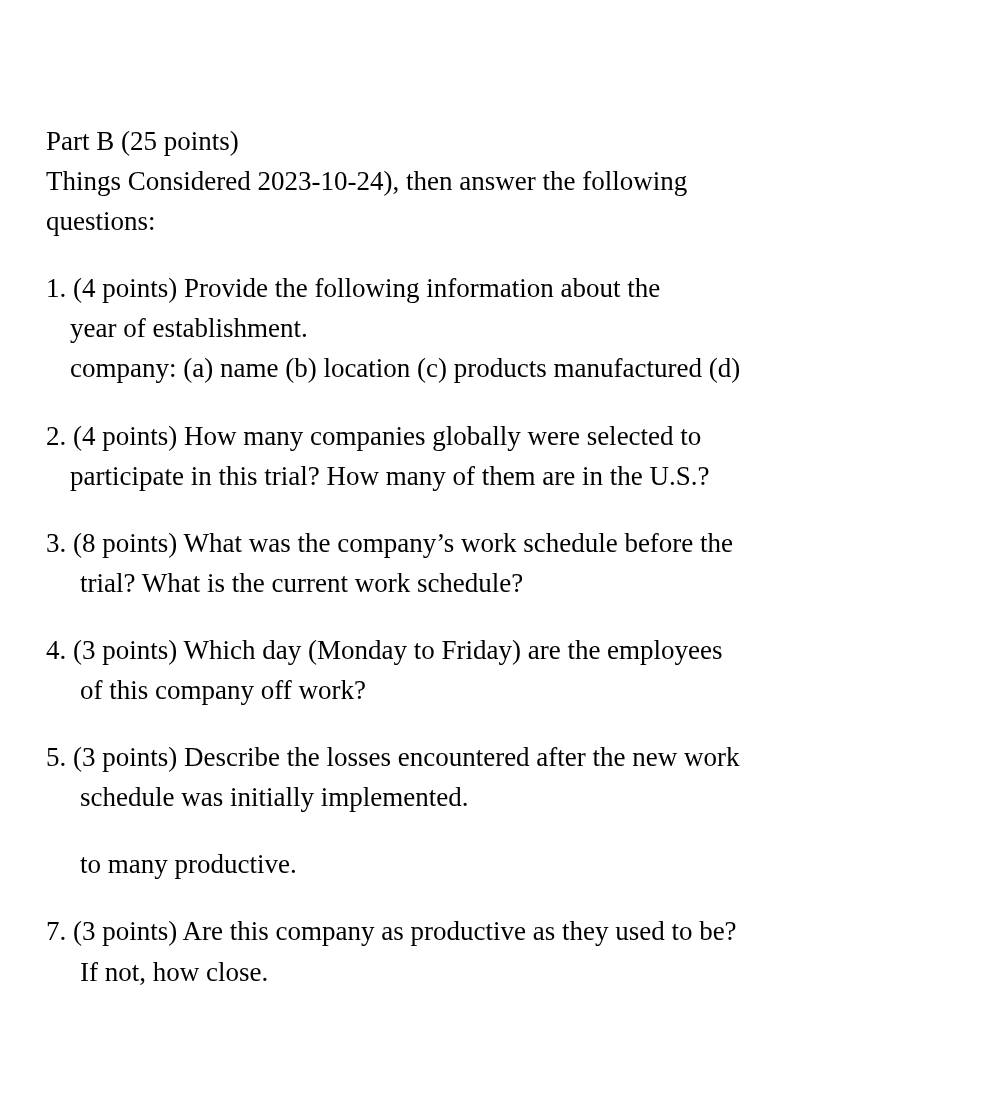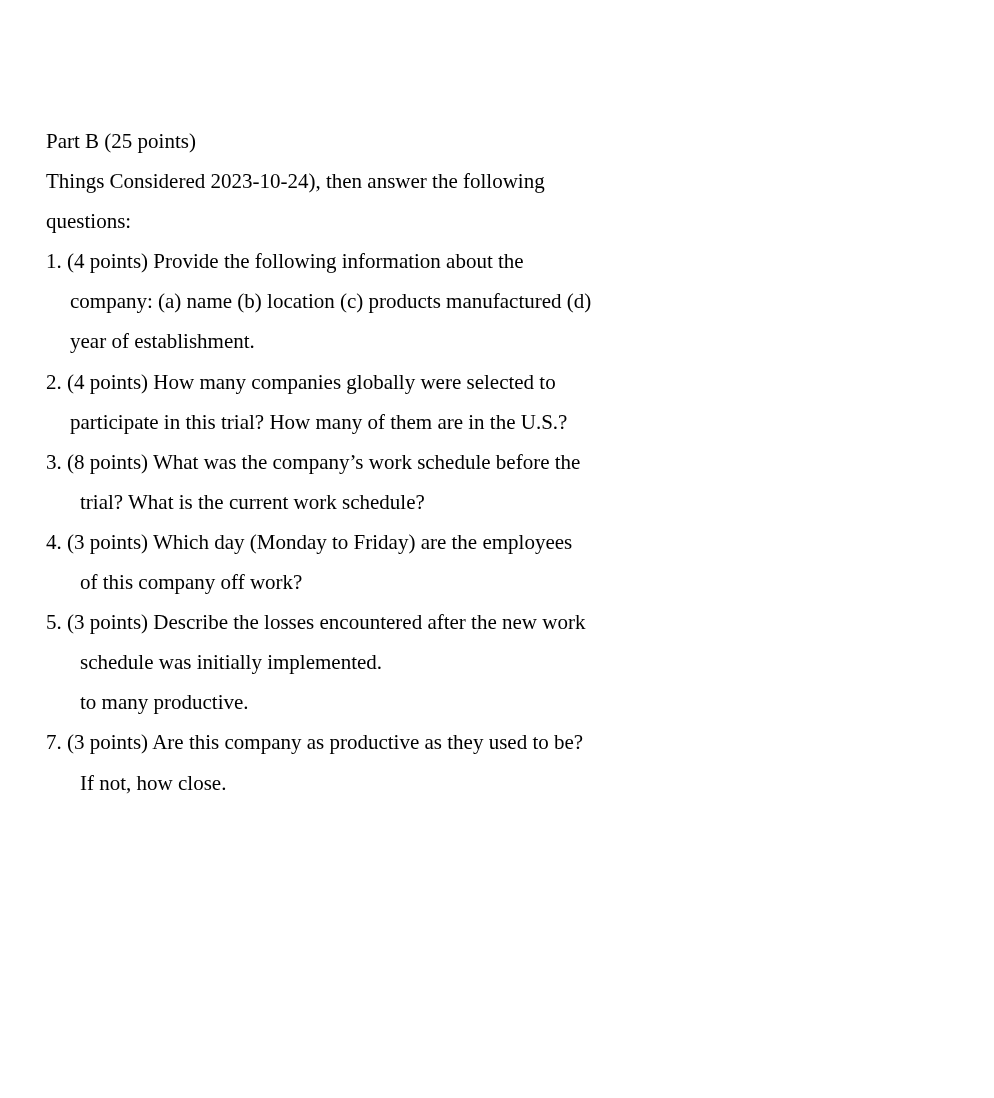--- a/index.html
+++ b/index.html
@@ -1,36 +1,36 @@
 <!DOCTYPE html>
 <html><head>
 <meta charset="utf-8">
 <style>
   html, body { margin:0; padding:0; background:#ffffff; }
   body { width:994px; height:1098px; position:relative; overflow:hidden;
          font-family:"Liberation Serif", serif; color:#000; }
   .doc { position:absolute; left:46px; top:121px; width:900px;
-         font-size:21px; line-height:40.1px; }
+         font-size:27px; line-height:40.1px; }
   .line { white-space:nowrap; }
-  .item { position:relative; }
+  .item { position:relative;margin-top:27px; }
   .cont { padding-left:24px; }
   .cont2 { padding-left:34px; }
 </style>
 </head>
 <body>
 
 <div class="doc">
   <div class="line">Part B (25 points)</div>
   <div class="line">Things Considered 2023-10-24), then answer the following</div>
   <div class="line">questions:</div>
 
   <div class="item">
     <div class="line"><span>1.</span> <span>(4 points) Provide the following information about the</span></div>
+    <div class="line cont">year of establishment.</div>
     <div class="line cont">company: (a) name (b) location (c) products manufactured (d)</div>
-    <div class="line cont">year of establishment.</div>
   </div>
   <div class="item">
     <div class="line"><span>2.</span> <span>(4 points) How many companies globally were selected to</span></div>
     <div class="line cont">participate in this trial? How many of them are in the U.S.?</div>
   </div>
   <div class="item">
     <div class="line"><span>3.</span> <span>(8 points) What was the company’s work schedule before the</span></div>
     <div class="line cont2">trial? What is the current work schedule?</div>
   </div>
   <div class="item">

